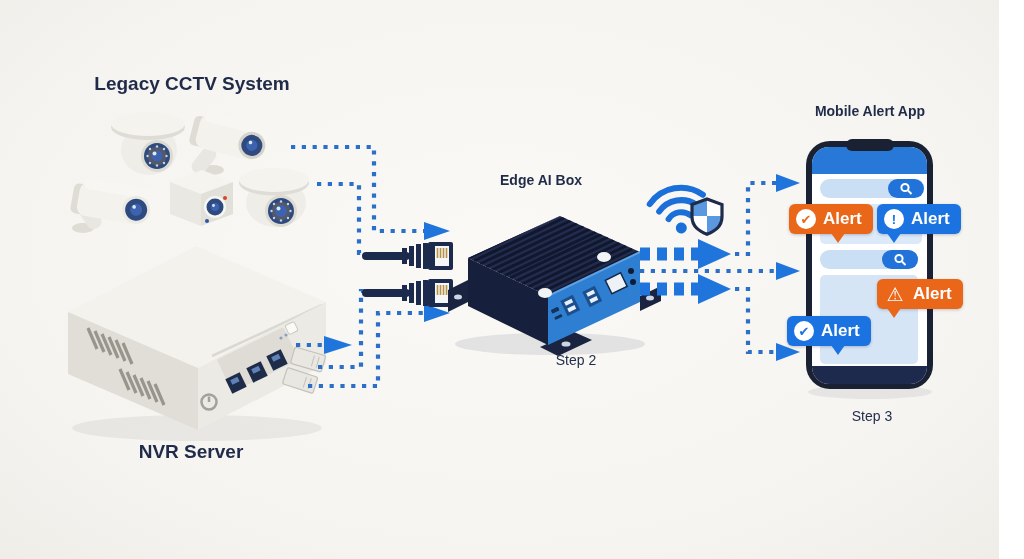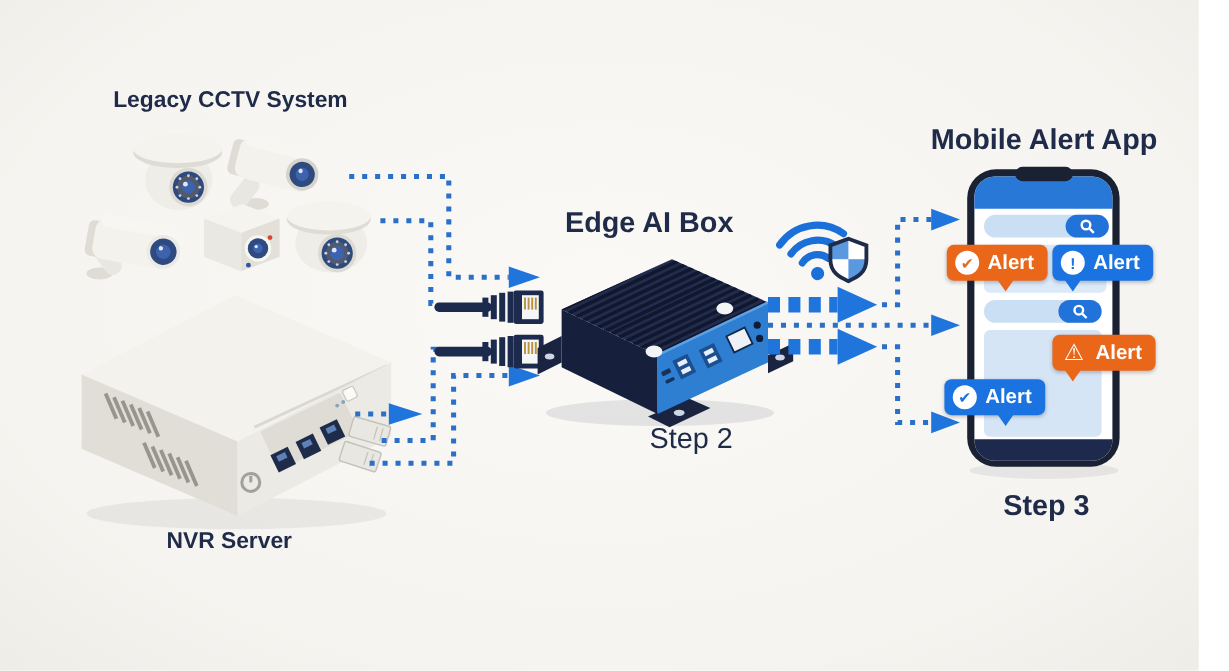--- a/index.html
+++ b/index.html
@@ -7,21 +7,21 @@
     position:relative;width:999px;height:559px;overflow:hidden;
     background:radial-gradient(ellipse at 50% 45%, #faf9f6 0%, #f6f4f0 70%, #efede8 100%);
     font-family:"Liberation Sans","DejaVu Sans",sans-serif;
   }
   .canvas svg{position:absolute;left:0;top:0;}
   .label{
     position:absolute;transform:translateX(-50%);
     color:#1f2b48;font-weight:600;white-space:nowrap;
   }
   .lbl-19{font-size:19px;}
-  .lbl-20{font-size:24px;}
+  .lbl-20{font-size:14px;}
   .lbl-step{font-weight:500;}
   
   .dot-line{stroke:#2a6fc8;stroke-width:4.2;fill:none;stroke-dasharray:4.2 6.6;}
   .thick-line{stroke:#1f75dc;stroke-width:13;fill:none;stroke-dasharray:10 7;}
   .head{fill:#1f75dc;}
   
   .badge{
     position:absolute;height:30px;display:flex;align-items:center;gap:7px;
     padding:0 11px 0 7px;border-radius:6px;color:#fff;
     font-size:17px;font-weight:700;box-shadow:0 1px 3px rgba(30,40,70,.25);
@@ -371,21 +371,21 @@
     <rect x="820" y="275" width="98" height="89" rx="5" fill="#d5e5f6"></rect>
     <path d="M812,366 h115 v1 a17,17 0 0 1 -17,17 h-81 a17,17 0 0 1 -17,-17 z" fill="#1e2a4d"></path>
   </g>
 </svg>
 
 <div class="label lbl-19" style="left:192px;top:73px;">Legacy CCTV System</div>
 <div class="label lbl-20" style="left:541px;top:172px;">Edge AI Box</div>
 <div class="label lbl-19" style="left:191px;top:441px;">NVR Server</div>
 <div class="label lbl-20 lbl-step" style="left:540px;top:352px;margin-left:36px;">Step 2</div>
 <div class="label lbl-20" style="left:870px;top:103px;">Mobile Alert App</div>
-<div class="label lbl-20 lbl-step" style="left:872px;top:408px;font-weight:bold;">Step 3</div>
+<div class="label lbl-20 lbl-step" style="left:872px;top:408px;">Step 3</div>
 
 <div class="badge orange" style="left:789px;top:204px;">
   <span class="ic-circle">✔</span>
   <span>Alert</span>
   <span class="tail" style="left:42px;"></span>
 </div>
 <div class="badge blue" style="left:877px;top:204px;">
   <span class="ic-circle">!</span>
   <span>Alert</span>
   <span class="tail" style="left:10px;"></span>

